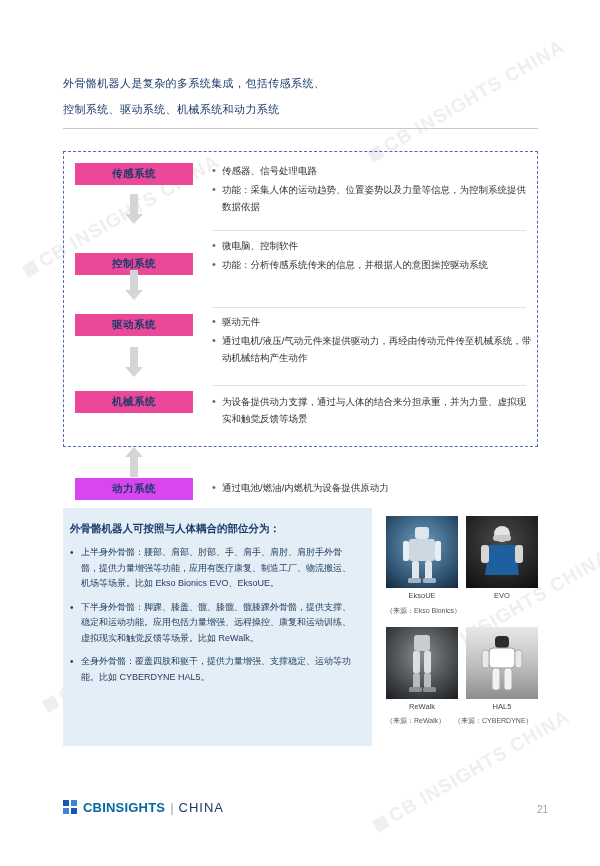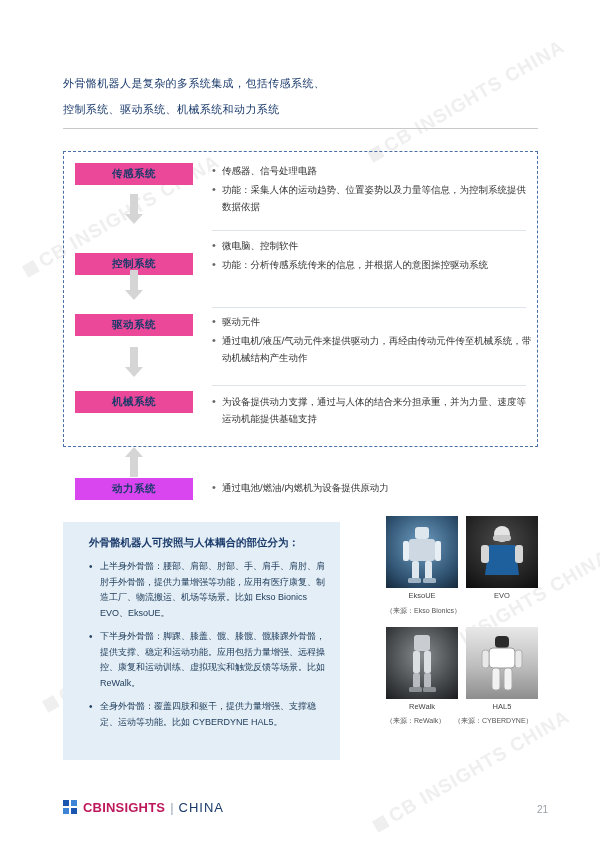--- a/index.html
+++ b/index.html
@@ -174,24 +174,24 @@
     background: #dfe4ea;
     z-index: 2;
   }
   .sep1 { top: 230px; }
   .sep2 { top: 307px; }
   .sep3 { top: 385px; }
 
   
   .blue-panel {
     position: absolute;
-    left: 63px; top: 522px;
-    width: 277px; height: 238px;
+    left: 63px; top: 508px;
+    width: 309px; height: 238px;
     background: #e3eef6;
-    padding: 12px 14px 10px 26px;
+    padding: 12px 14px 10px 7px;
     z-index: 2;
   }
   .bp-title {
     font-size: 10.5px;
     font-weight: bold;
     color: #1a3a6b;
     margin-bottom: 9px;
     line-height: 16px;
   }
   .bp-row {
@@ -270,21 +270,21 @@
     display: block;
     background: #1a56b0;
   }
   .logo-mark i:nth-child(1){ left:0; top:0; width:6px; height:6px; }
   .logo-mark i:nth-child(2){ left:8px; top:0; width:6px; height:6px; background:#3d84d6;}
   .logo-mark i:nth-child(3){ left:0; top:8px; width:6px; height:6px; background:#3d84d6;}
   .logo-mark i:nth-child(4){ left:8px; top:8px; width:6px; height:6px; }
   .logo-text {
     font-size: 13px;
     font-weight: bold;
-    color: #be185d;
+    color: #0369a1;
     letter-spacing: .2px;
   }
   .logo-div {
     color: #9aa7b5;
     margin: 0 5px;
     font-size: 13px;
   }
   .logo-china {
     font-size: 13px;
     color: #1a3a6b;
@@ -373,21 +373,21 @@
     </div>
     <div class="bullet-row">
       <div class="dot">•</div>
       <div class="txt">通过电机/液压/气动元件来提供驱动力，再经由传动元件传至机械系统，带动机械结构产生动作</div>
     </div>
   </div>
 
   <div class="content-block cb-mech">
     <div class="bullet-row">
       <div class="dot">•</div>
-      <div class="txt">为设备提供动力支撑，通过与人体的结合来分担承重，并为力量、速度等运动机能提供基础支持</div>
+      <div class="txt">为设备提供动力支撑，通过与人体的结合来分担承重，并为力量、虚拟现实和触觉反馈等场景</div>
     </div>
   </div>
 
   <div class="content-block cb-power">
     <div class="bullet-row">
       <div class="dot">•</div>
       <div class="txt">通过电池/燃油/内燃机为设备提供原动力</div>
     </div>
   </div>
 

